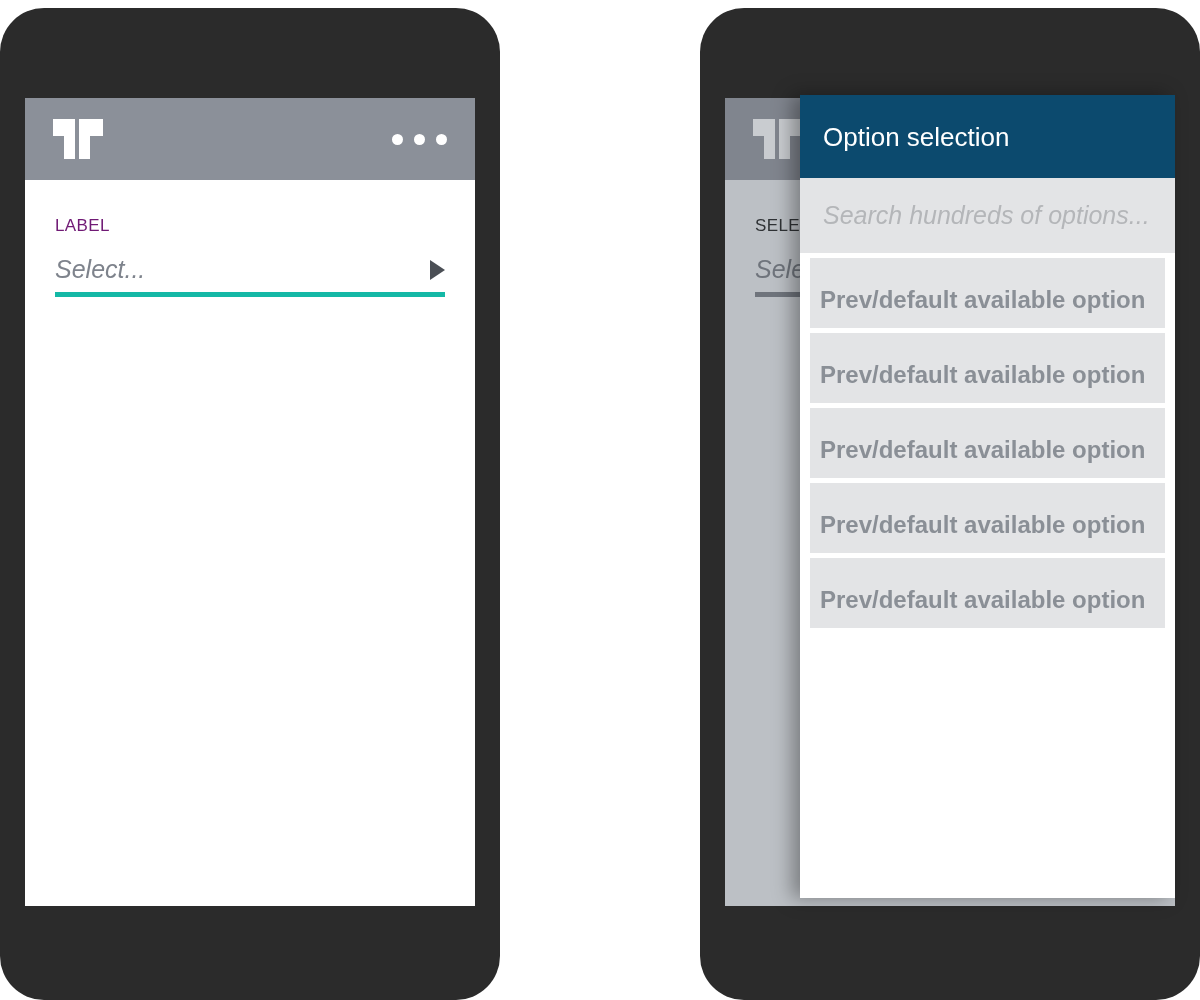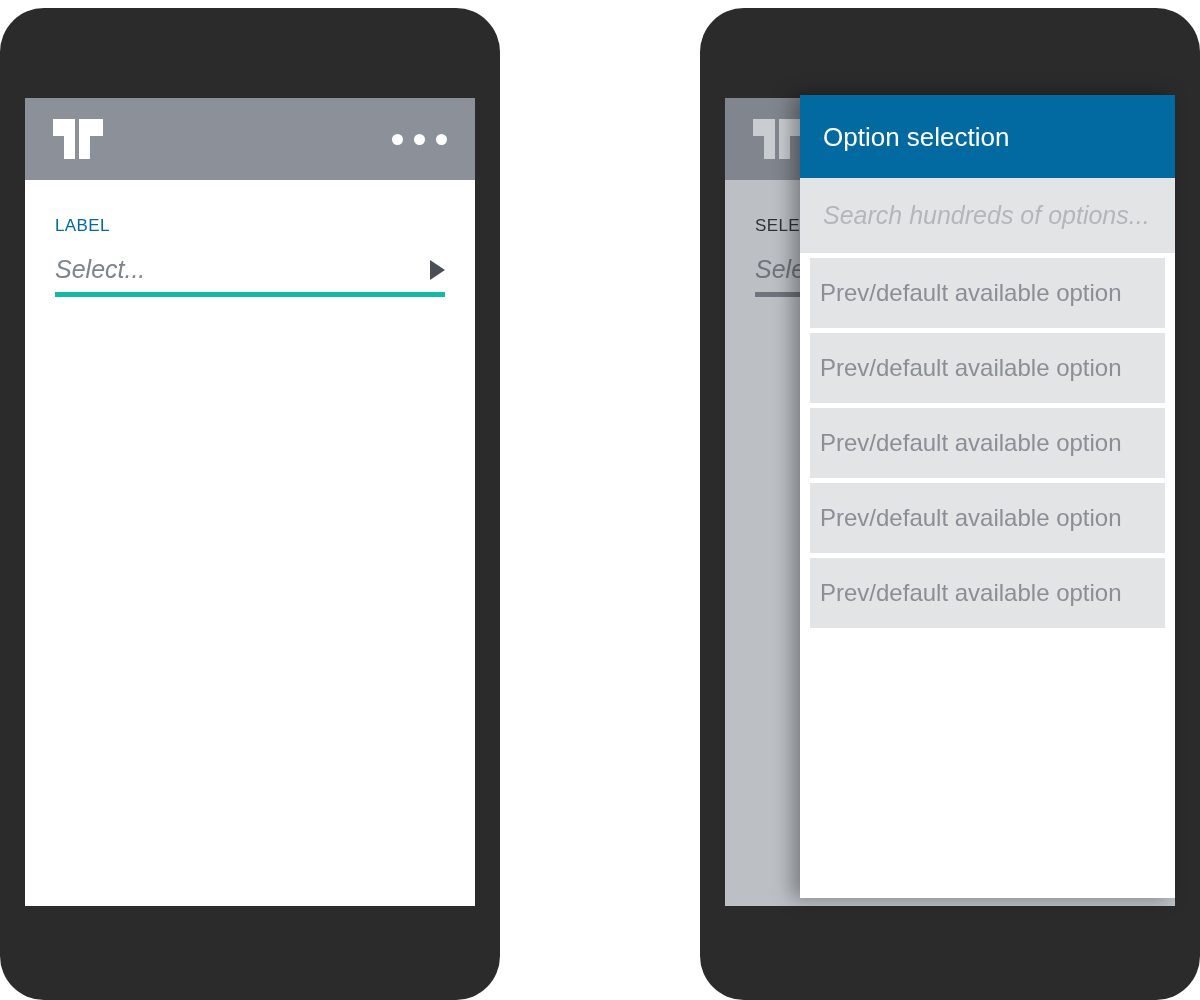--- a/index.html
+++ b/index.html
@@ -84,21 +84,21 @@
   .form-body {
     position: relative;
     padding: 36px 30px 0 30px;
     background: #ffffff;
     height: calc(100% - 82px);
   }
 
   .field-label {
     font-size: 17px;
     letter-spacing: .4px;
-    color: #0369a1;
+    color: #701a75;
     margin-bottom: 20px;
   }
 
   .select-row {
     position: relative;
     display: flex;
     align-items: flex-end;
     justify-content: space-between;
     border-bottom: 5px solid #14b8a6;
     padding-bottom: 8px;
@@ -138,21 +138,21 @@
     background: #ffffff;
     box-shadow: -8px 0 18px rgba(0,0,0,.35);
     overflow: hidden;
     display: flex;
     flex-direction: column;
   }
 
   .modal-header {
     flex: none;
     height: 83px;
-    background: #0369a1;
+    background: #0c4a6e;
     display: flex;
     align-items: center;
     padding: 0 23px;
   }
   .modal-title {
     color: #ffffff;
     font-size: 26px;
     line-height: 1;
   }
 
@@ -178,22 +178,23 @@
     padding: 5px 10px 0 10px;
     display: flex;
     flex-direction: column;
     gap: 5px;
   }
   .option-row {
     flex: none;
     height: 70px;
     background: #e3e4e6;
     display: flex;
-    align-items: center;
+    align-items: flex-end;
     padding: 16px 10px;
+    font-weight: bold;
   }
   .option-label {
     font-size: 24px;
     color: #8a8f96;
     line-height: 1;
   }
 </style>
 </head>
 <body>
 

